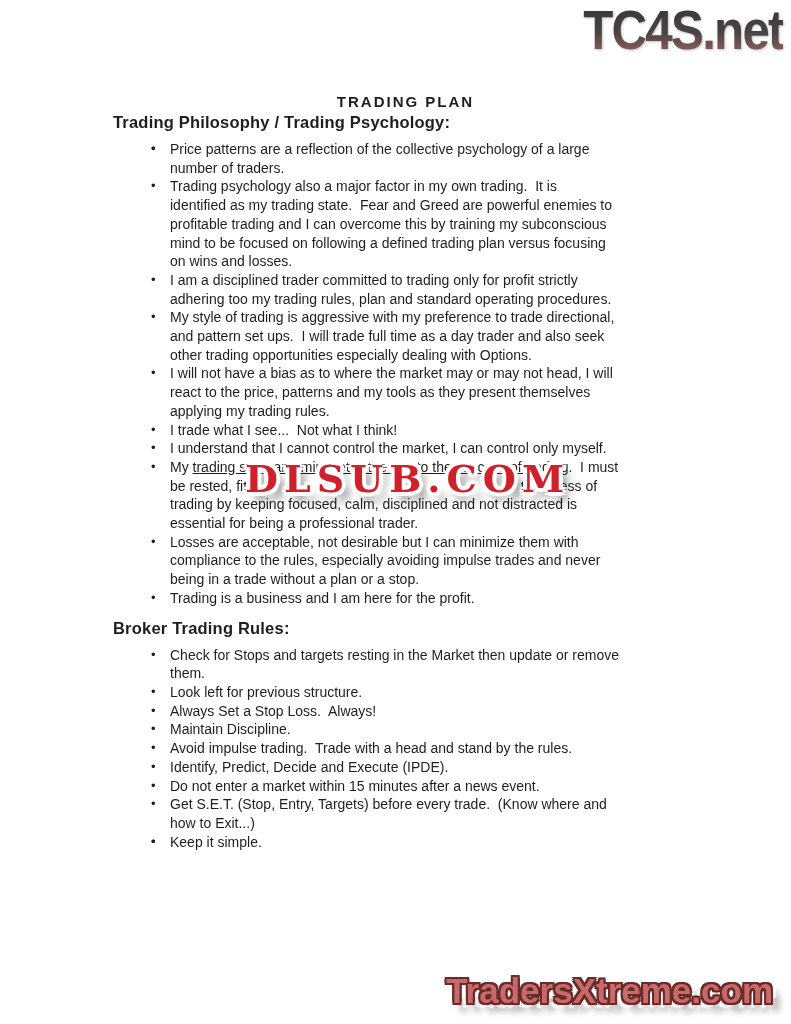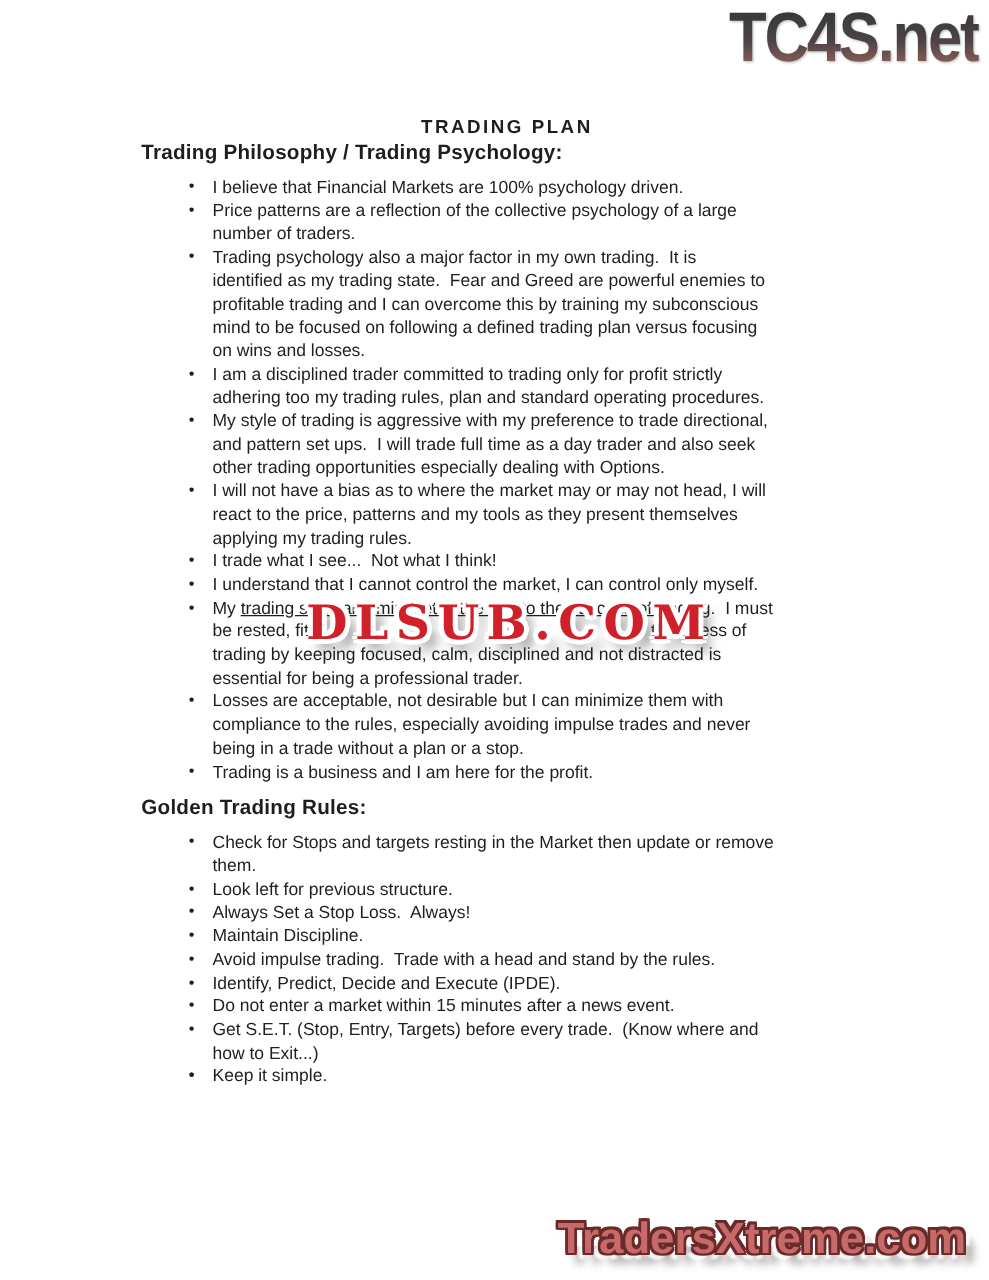--- a/index.html
+++ b/index.html
@@ -53,21 +53,21 @@
 <div class="page">
 
   <div class="tc4s">TC4S.net</div>
 
   <div class="doc-title">TRADING PLAN</div>
 
   <div class="content">
 
     <h2>Trading Philosophy / Trading Psychology:</h2>
     <ul>
-      <li class="b"><span class="dot">•</span><span>I believe that Financial Markets are 100% psychology driven.</span></li>
+      <li class="b"><span class="dot">•</span></li>
       <li class="b"><span class="dot">•</span><span>Price patterns are a reflection of the collective psychology of a large
 number of traders.</span></li>
       <li class="b"><span class="dot">•</span><span>Trading psychology also a major factor in my own trading.  It is
 identified as my trading state.  Fear and Greed are powerful enemies to
 profitable trading and I can overcome this by training my subconscious
 mind to be focused on following a defined trading plan versus focusing
 on wins and losses.</span></li>
       <li class="b"><span class="dot">•</span><span>I am a disciplined trader committed to trading only for profit strictly
 adhering too my trading rules, plan and standard operating procedures.</span></li>
       <li class="b"><span class="dot">•</span><span>My style of trading is aggressive with my preference to trade directional,
@@ -78,21 +78,21 @@
 applying my trading rules.</span></li>
       <li class="b"><span class="dot">•</span><span>I trade what I see...  Not what I think!</span></li>
       <li class="b"><span class="dot">•</span><span>I understand that I cannot control the market, I can control only myself.</span></li>
       <li class="b"><span class="dot">•</span><div class="ln"><span>My </span><span class="u">trading state and mindset is the key to the success of trading</span><span>.  I must</span></div><div class="ln"><span>be rested, fit </span><span class="gap"></span><span> the stress of</span></div><div class="ln">trading by keeping focused, calm, disciplined and not distracted is</div><div class="ln">essential for being a professional trader.</div><span class="dlsub">DLSUB.COM</span></li>
       <li class="b"><span class="dot">•</span><span>Losses are acceptable, not desirable but I can minimize them with
 compliance to the rules, especially avoiding impulse trades and never
 being in a trade without a plan or a stop.</span></li>
       <li class="b"><span class="dot">•</span><span>Trading is a business and I am here for the profit.</span></li>
     </ul>
 
-    <h2 class="sec2">Golden Trading Rules:</h2>
+    <h2 class="sec2">Broker Trading Rules:</h2>
     <ul>
       <li class="b"><span class="dot">•</span><span>Check for Stops and targets resting in the Market then update or remove
 them.</span></li>
       <li class="b"><span class="dot">•</span><span>Look left for previous structure.</span></li>
       <li class="b"><span class="dot">•</span><span>Always Set a Stop Loss.  Always!</span></li>
       <li class="b"><span class="dot">•</span><span>Maintain Discipline.</span></li>
       <li class="b"><span class="dot">•</span><span>Avoid impulse trading.  Trade with a head and stand by the rules.</span></li>
       <li class="b"><span class="dot">•</span><span>Identify, Predict, Decide and Execute (IPDE).</span></li>
       <li class="b"><span class="dot">•</span><span>Do not enter a market within 15 minutes after a news event.</span></li>
       <li class="b"><span class="dot">•</span><span>Get S.E.T. (Stop, Entry, Targets) before every trade.  (Know where and

